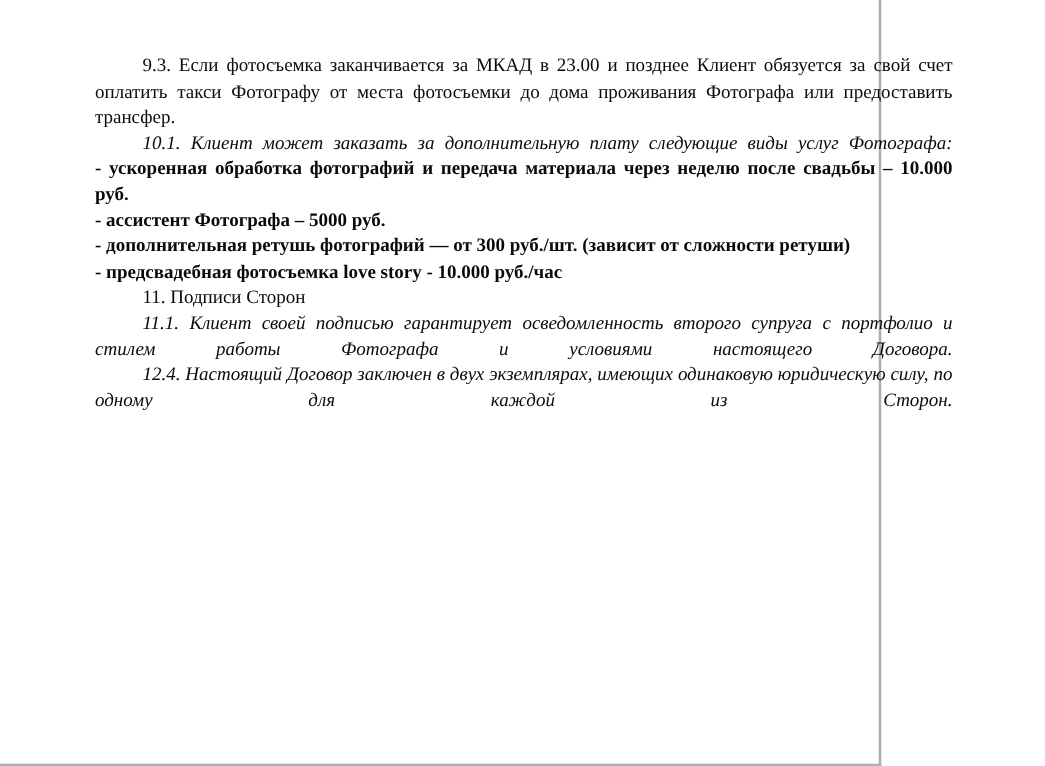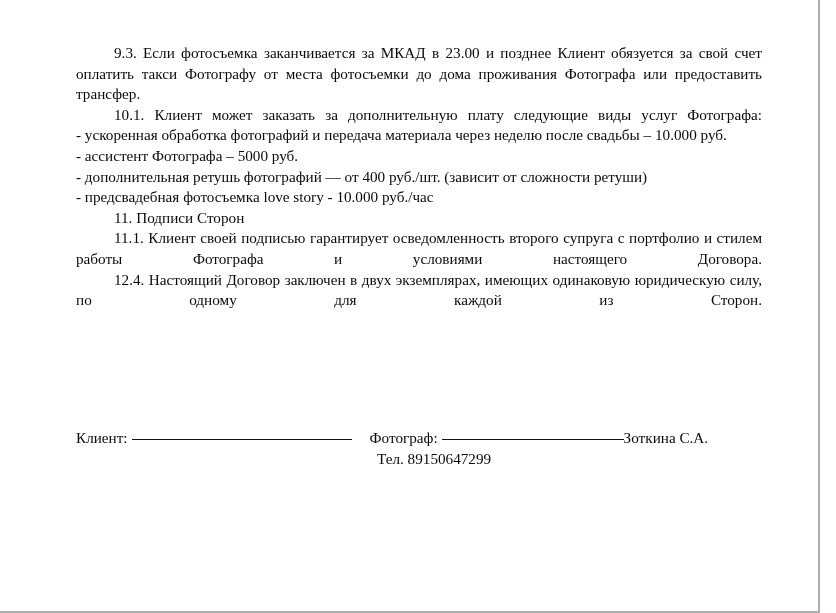--- a/index.html
+++ b/index.html
@@ -9,21 +9,21 @@
   }
   body {
     width: 836px;
     height: 613px;
     background: #ffffff;
     font-family: "Liberation Serif", "DejaVu Serif", serif;
     overflow: hidden;
   }
   .page {
     position: relative;
-    width: 820px;
+    width: 705px;
     height: 613px;
     box-sizing: border-box;
     background: #ffffff;
     border-right: 2px solid #a8b0b0;
     border-bottom: 2px solid #a8b0b0;
   }
   .page-body {
     position: absolute;
     left: 76px;
     top: 43px;
@@ -37,24 +37,26 @@
     text-align: justify;
     text-justify: inter-word;
     -webkit-hyphens: none;
     hyphens: none;
   }
   .para.indent {
     text-indent: 38px;
   }
   .para.noindent {
     text-indent: 0;
+    font-weight: bold;
   }
   
   .para.stretch {
     text-align-last: justify;
+    font-style: italic;
   }
   .sig-block {
     position: absolute;
     left: 76px;
     top: 427px;
     width: 690px;
   }
   .sig-row {
     display: flex;
     align-items: baseline;
@@ -106,41 +108,27 @@
     <p class="para indent">9.3. Если фотосъемка заканчивается за МКАД в 23.00 и позднее Клиент обязуется за свой счет оплатить такси Фотографу от места фотосъемки до дома проживания Фотографа или предоставить трансфер.</p>
 
 
     <p class="para indent stretch">10.1. Клиент может заказать за дополнительную плату следующие виды услуг Фотографа:</p>
 
     <p class="para noindent">- ускоренная обработка фотографий и передача материала через неделю после свадьбы – 10.000 руб.</p>
 
 
     <p class="para noindent">- ассистент Фотографа – 5000 руб.</p>
 
-    <p class="para noindent">- дополнительная ретушь фотографий — от 400 руб./шт. (зависит от сложности ретуши)</p>
+    <p class="para noindent">- дополнительная ретушь фотографий — от 300 руб./шт. (зависит от сложности ретуши)</p>
 
 
     <p class="para noindent">- предсвадебная фотосъемка love story - 10.000 руб./час</p>
 
     <p class="para indent">11. Подписи Сторон</p>
 
     <p class="para indent stretch">11.1. Клиент своей подписью гарантирует осведомленность второго супруга с портфолио и стилем работы Фотографа и условиями настоящего Договора.</p>
 
     <p class="para indent stretch">12.4. Настоящий Договор заключен в двух экземплярах, имеющих одинаковую юридическую силу, по одному для каждой из Сторон.</p>
 
   </div>
 
-  <div class="sig-block">
-
-    <div class="sig-row">
-      <span class="sig-label">Клиент:</span>
-      <span class="sig-rule rule-client"></span>
-      <span class="sig-gap"></span>
-      <span class="sig-label">Фотограф:</span>
-      <span class="sig-rule rule-photog"></span>
-      <span class="sig-name">Зоткина С.А.</span>
-    </div>
-
-    <div class="sig-phone">Тел. 89150647299</div>
-
-  </div>
 
 </div>
 
 </body></html>

